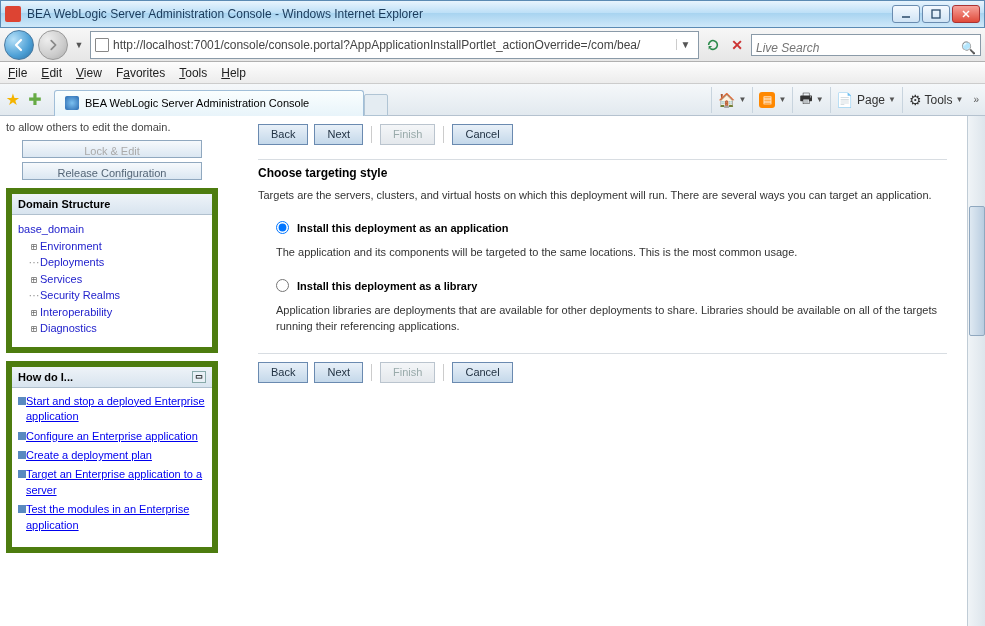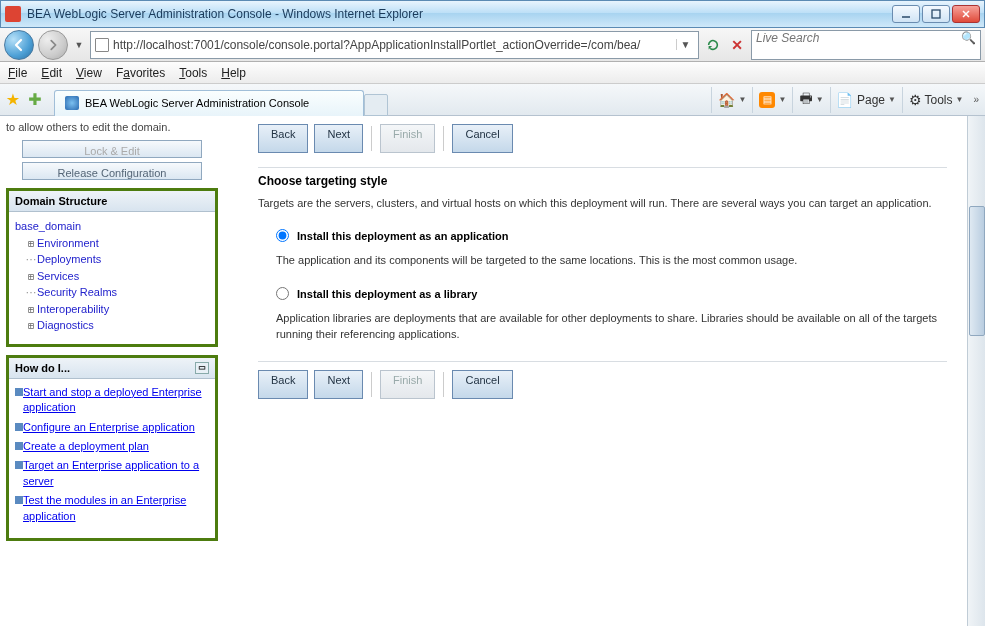--- a/index.html
+++ b/index.html
@@ -18,21 +18,21 @@
 .navbar { height: 34px; background: linear-gradient(#f7f7f7,#e6e6e6); border-bottom:1px solid #b0b0b0; display:flex; align-items:center; padding:0 4px; gap:4px; }
 .navbtn { width:30px; height:30px; border-radius:50%; background: radial-gradient(circle at 30% 30%, #b6e0f8, #4da0d6 60%, #2a6ea0); border:1px solid #4a7aa0; display:flex;align-items:center;justify-content:center;color:#fff;font-size:16px; }
 .navbtn.fwd{ background: radial-gradient(circle at 30% 30%, #eee, #ccc 60%, #aaa); border-color:#999;color:#888;}
 .dd { width:14px;color:#555;font-size:9px;text-align:center; }
 .addrwrap { flex:1; display:flex; align-items:center; background:#fff; border:1px solid #8a9aa8; height:28px; padding:0 4px; }
 .addrwrap .pageicon{width:14px;height:14px;background:#fff;border:1px solid #888;border-radius:1px;margin-right:4px;position:relative;}
 .addrwrap input{border:none;outline:none;flex:1;font-size:12px;color:#444;}
 .addrwrap .addrbtn{width:18px;text-align:center;color:#555;font-size:10px;border-left:1px solid #ccc;}
 .refresh{width:20px;height:20px;display:flex;align-items:center;justify-content:center;color:#3a8a3a;font-weight:bold;}
 .stop{width:20px;height:20px;display:flex;align-items:center;justify-content:center;color:#c33;font-weight:bold;font-size:14px;}
-.searchbox{width:230px;display:flex;align-items:flex-start;background:#fff;border:1px solid #8a9aa8;height:30px;padding:0 4px;}
+.searchbox{width:230px;display:flex;align-items:flex-end;background:#fff;border:1px solid #8a9aa8;height:22px;padding:0 4px;}
 .searchbox input{border:none;outline:none;flex:1;font-size:12px;font-style:italic;color:#888;}
 .searchbox .mag{color:#3a6aa0;font-size:12px;}
 
 
 .menubar{height:22px;background:linear-gradient(#fdfdfd,#ececec);border-bottom:1px solid #ccc;display:flex;align-items:center;padding:0 8px;gap:14px;font-size:12px;}
 .menubar span{color:#222;}
 .menubar span u{text-decoration:underline;}
 
 
 .cmdbar{height:32px;background:linear-gradient(#f5f8fa,#e2e9ef);border-bottom:1px solid #b5c2cf;display:flex;align-items:center;padding:0 2px;}
@@ -52,37 +52,37 @@
 .content{display:flex;height:calc(626px - 28px - 34px - 22px - 32px);}
 .sidebar{width:224px;padding:4px 6px;overflow:hidden;}
 .mainarea{flex:1;position:relative;padding:0 20px 0 34px;overflow:hidden;}
 .rightscroll{width:18px;background:linear-gradient(to right,#f0f4f7,#dde5ec);border-left:1px solid #c0ccd6;position:relative;}
 .scthumb{position:absolute;top:90px;width:16px;left:1px;height:130px;background:linear-gradient(to right,#dfe9f2,#b9cde0);border:1px solid #90a8bf;border-radius:2px;}
 
 
 .truncline{color:#444;font-size:11px;margin-bottom:6px;line-height:1.3;}
 .sbtn{display:block;width:180px;margin:4px auto;height:18px;background:linear-gradient(#f6f9fc,#dbe7f2);border:1px solid #90a8bf;color:#567;font-size:11px;text-align:center;line-height:20px;}
 .sbtn.disabled{color:#aaa;}
-.panel{border:3px solid #4d7c0f;margin-top:8px;}
+.panel{border:6px solid #4d7c0f;margin-top:8px;}
 .panelhdr{background:linear-gradient(#eef3f8,#d8e4ef);border-bottom:1px solid #b0c0ce;padding:4px 6px;font-weight:bold;font-size:11px;display:flex;justify-content:space-between;align-items:center;}
 .panelhdr .collapse{width:14px;height:12px;border:1px solid #8aa;background:#e8f0f6;font-size:8px;text-align:center;line-height:10px;}
 .panelbody{padding:6px 6px 10px;background:#fff;}
 .tree{color:#22a;font-size:11px;line-height:1.5;}
 .tree .node{display:flex;align-items:center;}
 .tree .expand{width:12px;text-align:center;color:#666;font-family:monospace;font-size:10px;}
 .tree .dots{color:#999;width:12px;text-align:center;}
 .tree a{color:#22c;text-decoration:none;}
 .tree .lvl1{padding-left:10px;}
 .howlist{list-style:none;padding:0;}
 .howlist li{display:flex;align-items:flex-start;color:#22c;font-size:11px;line-height:1.4;margin-bottom:4px;}
 .howlist .b{width:8px;height:8px;background:#5a8ac0;margin-top:3px;flex-shrink:0;}
 
 
 .btnrow{margin:8px 0 14px;display:flex;gap:6px;}
-.wlbtn{height:29px;padding:0 12px;border:1px solid #6a8ab0;background:linear-gradient(#e8f0f8,#c4d8ea);color:#234;font-size:11px;line-height:19px;text-align:center;}
+.wlbtn{height:21px;padding:0 12px;border:1px solid #6a8ab0;background:linear-gradient(#e8f0f8,#c4d8ea);color:#234;font-size:11px;line-height:19px;text-align:center;}
 .wlbtn.dis{color:#9aa;background:linear-gradient(#f4f6f8,#e4e8ec);border-color:#bac4ce;}
 .sep{width:1px;background:#ccc;margin:2px 2px;}
 .hline{height:1px;background:#d8dde2;margin-bottom:2px;}
 h3.sect{font-size:12px;font-weight:bold;margin:6px 0 8px;}
 p.desc{font-size:11px;color:#333;line-height:1.4;margin-bottom:18px;}
 .optblock{margin:0 0 18px 18px;}
 .optrow{display:flex;align-items:flex-end;gap:8px;margin-bottom:10px;}
 .optrow label{font-weight:bold;font-size:11px;}
 .optdesc{font-size:11px;color:#333;line-height:1.5;margin:0 0 0 0;}
 input[type=radio]{width:13px;height:13px;}

